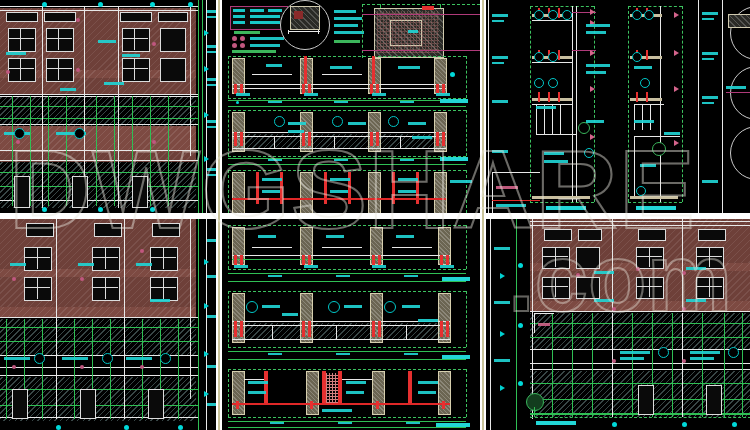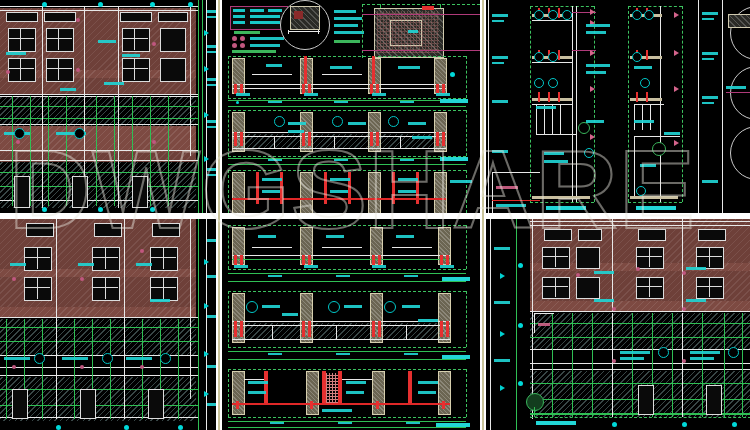--- a/index.html
+++ b/index.html
@@ -806,15 +806,16 @@
   </div>
 
   <div class="divider dv1"></div>
   <div class="divider dv2"></div>
   <div class="divider dh1"></div>
   <div class="edge-y ey1"></div>
   <div class="edge-y ey2"></div>
 
   <div id="watermark">
     <div class="wm-top">DWGSHARE</div>
+    <div class="wm-bot">.com</div>
   </div>
 
 </div>
 
 </body></html>

